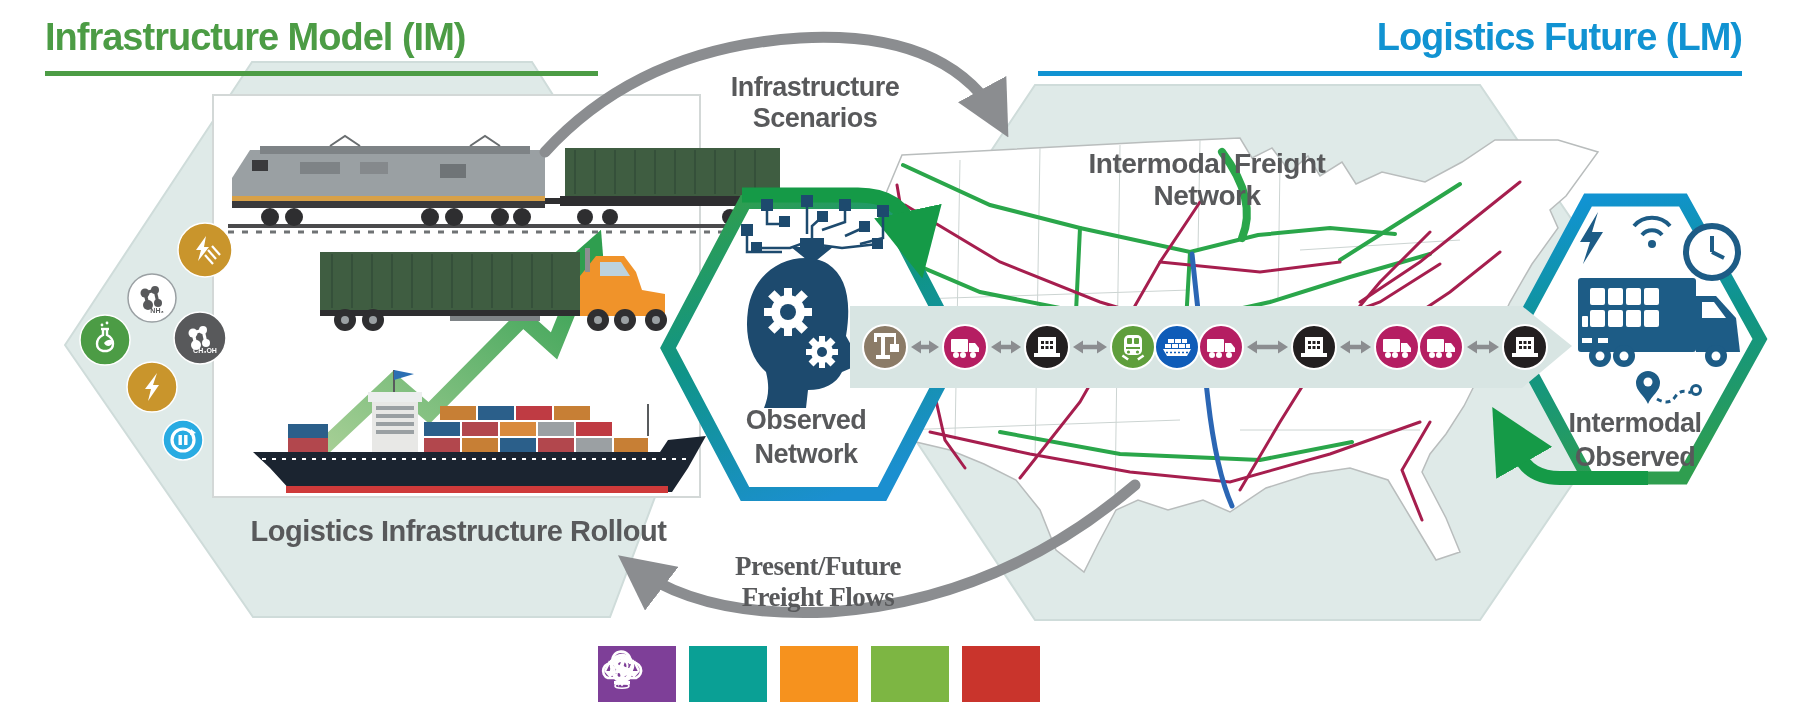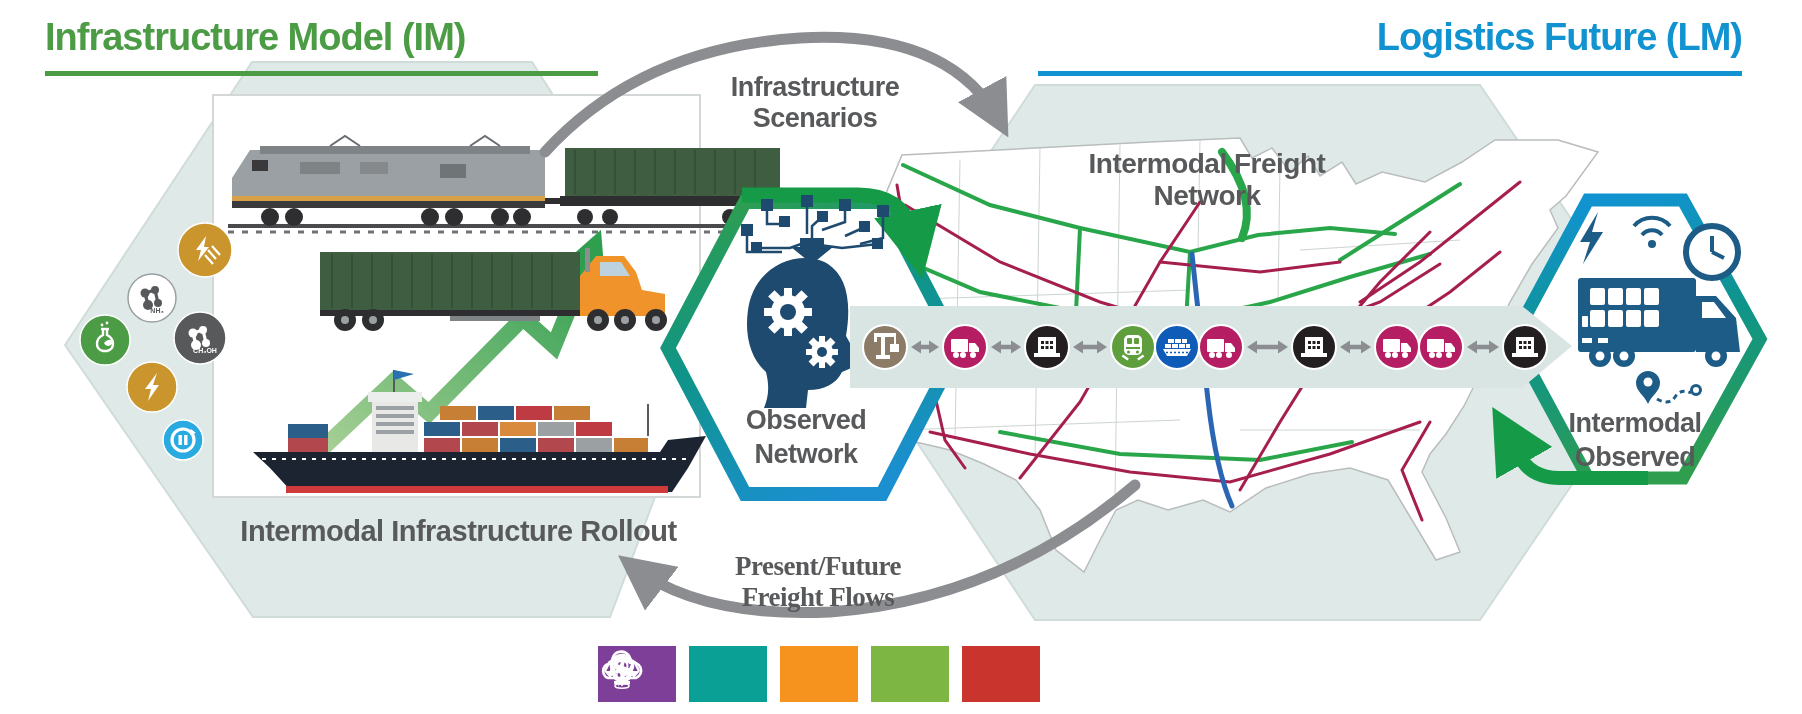--- a/index.html
+++ b/index.html
@@ -549,21 +549,21 @@
 <div class="lbl" style="left:1032px;top:100px;width:350px;font-size:28px;margin-top:48px;">Intermodal Freight Network</div>
 
 <div class="lbl" style="left:716px;top:404px;width:180px;font-size:27px;line-height:1.25;">
   <span>Observed</span><br><span>Network</span>
 </div>
 
 <div class="lbl" style="left:1540px;top:407px;width:190px;font-size:27px;line-height:1.25;">
   <span>Intermodal</span><br><span>Observed</span>
 </div>
 
-<div class="lbl" style="left:215px;top:515px;width:487px;font-size:29px;">Intermodal Infrastructure Rollout</div>
+<div class="lbl" style="left:215px;top:515px;width:487px;font-size:29px;">Logistics Infrastructure Rollout</div>
 
 <div class="lbl" style="left:668px;top:551px;width:300px;font-size:27px;font-family:Liberation Serif, serif;">
   <span>Present/Future</span><br><span>Freight Flows</span>
 </div>
 
 <div class="legend" id="legend">
       <div class="tile" style="background: rgb(126, 63, 152);">
         <svg width="48" height="48" viewBox="-24 -24 48 48">
           <polygon points="5,-16 -8,3 -1,3 -4,17 8,-2 1,-2" fill="#fff"></polygon>
         </svg>

